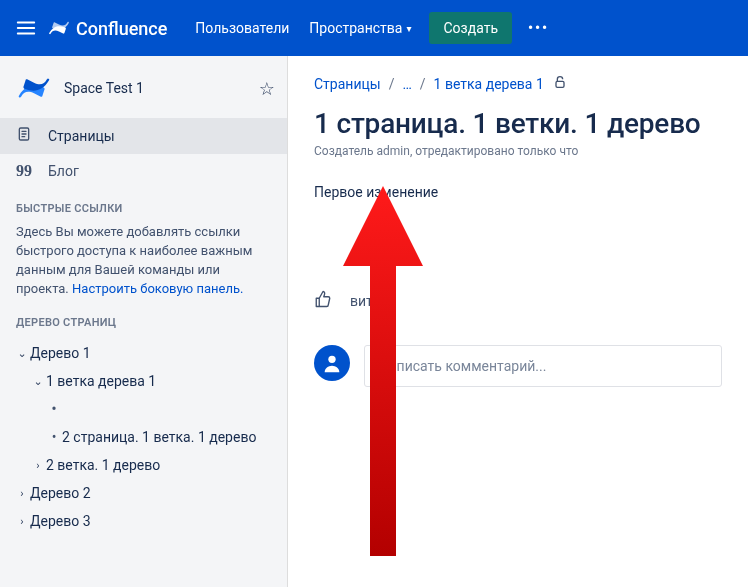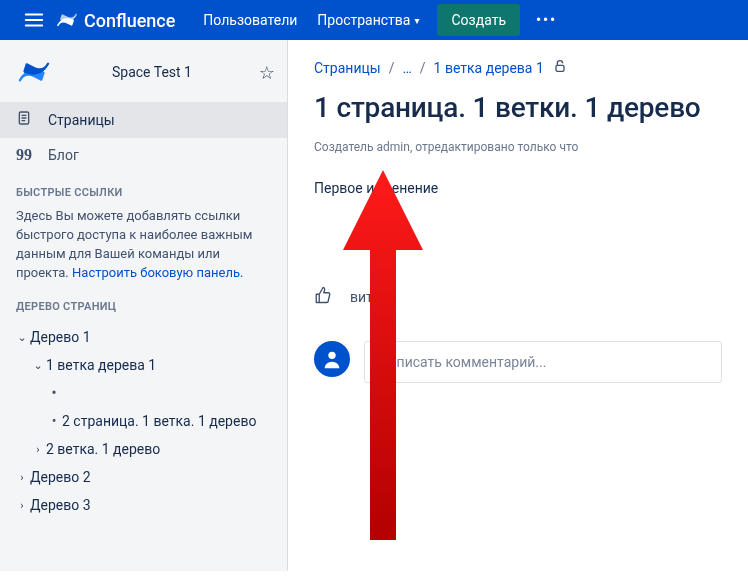--- a/index.html
+++ b/index.html
@@ -1,31 +1,31 @@
 <!DOCTYPE html>
 <html><head>
 <meta charset="utf-8">
 <style>
   * { box-sizing: border-box; margin: 0; padding: 0; }
   body { font-family: -apple-system, BlinkMacSystemFont, "Segoe UI", Roboto, sans-serif; font-size: 14px; color: #172B4D; background: #fff; width: 748px; height: 587px; overflow: hidden; }
   
-  .topnav { background: #0052CC; height: 40px; display: flex; align-items: center; padding: 0 16px; color: #fff; }
+  .topnav { background: #0052CC; height: 56px; display: flex; align-items: center; padding: 0 8px; color: #fff; }
   .topnav .ham { width: 24px; height: 24px; margin: 0 6px; display:flex; align-items:center; justify-content:center; cursor:pointer;}
   .topnav .brand { display:flex; align-items:center; font-size:18px; font-weight:500; margin-left:4px; margin-right:18px; cursor:pointer;}
   .topnav .brand svg { margin-right:6px; }
   .topnav .navitem { padding: 8px 10px; font-size:14px; display:flex; align-items:center; cursor:pointer;}
   .topnav .navitem .chev { margin-left:4px; font-size:10px;}
   .topnav .create { background:#0f766e; padding:8px 14px; border-radius:3px; margin-left:8px; cursor:pointer;}
   .topnav .more { margin-left:6px; padding:8px 10px; cursor:pointer; letter-spacing:2px; font-weight:bold;}
   
   .container { display:flex; height:calc(587px - 56px); }
   .sidebar { width:288px; border-right:1px solid #ddd; background:#F4F5F7; display:flex; flex-direction:column; }
   .main { flex:1; padding:18px 26px 0 26px; overflow:hidden; position:relative;}
   
-  .space-header { display:flex; align-items:center; padding:14px 12px 12px 16px;gap:48px; }
+  .space-header { display:flex; align-items:center; padding:14px 12px 12px 16px; }
   .space-logo { width:36px; height:36px; margin-right:12px; display:flex; align-items:center; justify-content:center;}
   .space-name { flex:1; font-size:14px; color:#172B4D;}
   .star { color:#344563; font-size:18px; cursor:pointer;}
   
   .side-item { display:flex; align-items:center; padding:8px 16px; color:#42526E; cursor:pointer;}
   .side-item.active { background:#e3e5e9; color:#172B4D;}
   .side-item .ic { width:20px; margin-right:12px; font-size:16px; color:#42526E;}
   .side-section-title { font-size:11px; font-weight:600; color:#6B778C; letter-spacing:0.3px; padding:14px 16px 6px 16px;}
   .side-text { font-size:13px; color:#42526E; padding:2px 16px 4px 16px; line-height:1.45;}
   .side-text a { color:#0052CC; text-decoration:none; cursor:pointer;}
@@ -37,21 +37,21 @@
   .tree-row .bullet { width:16px; text-align:center; color:#42526E;}
   .indent-1 { padding-left:26px;}
   .indent-2 { padding-left:42px;}
   .tree-row.sel { }
   
   .crumbs { font-size:14px; color:#6B778C; display:flex; align-items:center; gap:8px;}
   .crumbs a { color:#0052CC; text-decoration:none; cursor:pointer;}
   .crumbs .sep { color:#6B778C;}
   .crumbs .lock { color:#42526E;}
   .page-title { font-size:28px; font-weight:500; color:#172B4D; margin-top:14px; letter-spacing:-0.2px;}
-  .byline { font-size:12px; color:#6B778C; margin-top:16px;}
+  .byline { font-size:12px; color:#6B778C; margin-top:4px;}
   .body-text { font-size:14px; color:#172B4D; margin-top:26px;}
   
   .like-row { margin-top:90px; display:flex; align-items:center; gap:18px; font-size:14px; color:#6B778C;}
   .like-row .thumb { color:#42526E;}
   .like-row a { color:#42526E; text-decoration:none; cursor:pointer;}
   
   .comment-row { margin-top:34px; display:flex; align-items:flex-start; gap:14px;}
   .avatar { width:36px; height:36px; border-radius:50%; background:#0052CC; display:flex; align-items:center; justify-content:center; color:#fff;}
   .comment-box { flex:1; border:1px solid #dfe1e6; border-radius:3px; padding:12px 14px; color:#7A869A; font-size:14px; cursor:text;}
   

